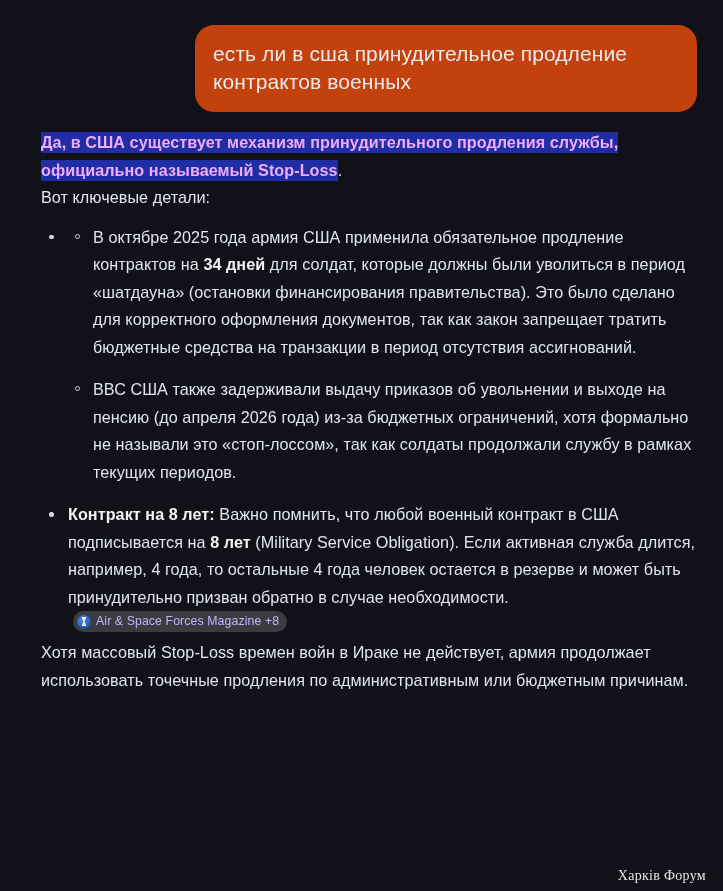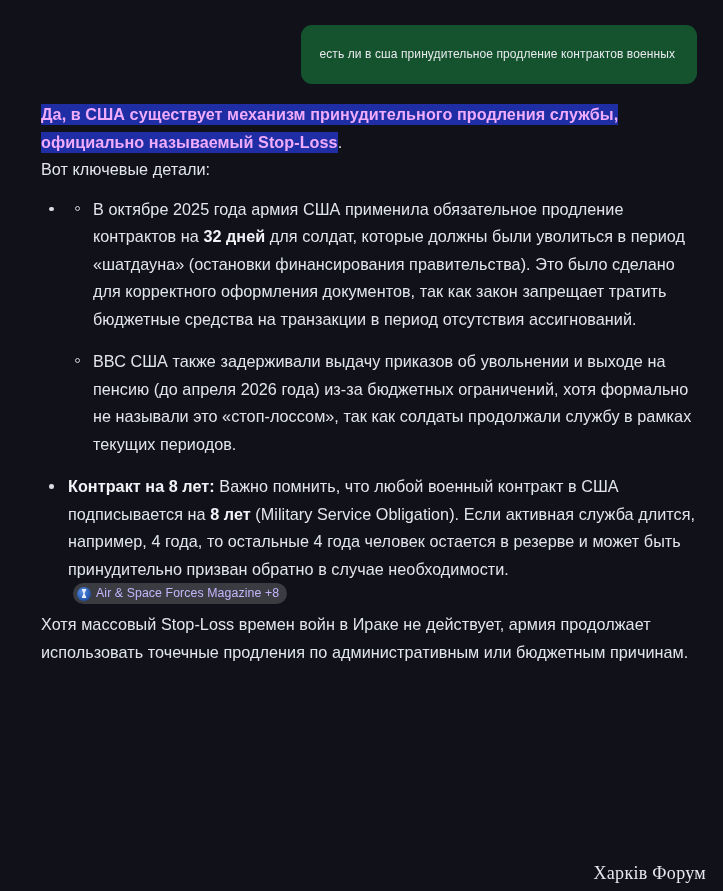--- a/index.html
+++ b/index.html
@@ -17,26 +17,26 @@
     -webkit-font-smoothing: antialiased;
   }
 
   
   .user-row {
     display: flex;
     justify-content: flex-end;
     padding: 25px 26px 0 0;
   }
   .user-bubble {
-    background: #14532d;
-    border-radius: 11px;
+    background: #c2410c;
+    border-radius: 19px;
     padding: 15px 22px 16px 18px;
     max-width: 502px;
     box-sizing: border-box;
-    font-size: 12px;
+    font-size: 21px;
     line-height: 28px;
     color: #e9eaef;
     letter-spacing: 0.1px;
   }
 
   
   .answer {
     padding: 0 26px 0 41px;
     margin-top: 17px;
     font-size: 16.2px;
@@ -151,21 +151,21 @@
     background: #e8eefc;
     clip-path: polygon(0 0, 100% 0, 60% 50%, 100% 100%, 0 100%, 40% 50%);
   }
 
   
   .watermark {
     position: absolute;
     right: 17px;
     bottom: 7px;
     font-family: "Liberation Serif", "DejaVu Serif", serif;
-    font-size: 18px;
+    font-size: 14px;
     color: #e6e7ec;
     letter-spacing: 0.3px;
   }
 </style>
 </head>
 <body>
 
 <div class="user-row">
   <div class="user-bubble">есть ли в сша принудительное продление контрактов военных</div>
 </div>
@@ -178,21 +178,21 @@
   </p>
 
   <p class="intro">Вот ключевые детали:</p>
 
   <ul class="lvl1">
 
 
     <li>
       <ul class="lvl2">
         <li>
-          <span>В октябре 2025 года армия США применила обязательное продление контрактов на </span><b>32 дней</b><span> для солдат, которые должны были уволиться в период «шатдауна» (остановки финансирования правительства). Это было сделано для корректного оформления документов, так как закон запрещает тратить бюджетные средства на транзакции в период отсутствия ассигнований.</span>
+          <span>В октябре 2025 года армия США применила обязательное продление контрактов на </span><b>34 дней</b><span> для солдат, которые должны были уволиться в период «шатдауна» (остановки финансирования правительства). Это было сделано для корректного оформления документов, так как закон запрещает тратить бюджетные средства на транзакции в период отсутствия ассигнований.</span>
         </li>
         <li>
           <span>ВВС США также задерживали выдачу приказов об увольнении и выходе на пенсию (до апреля 2026 года) из-за бюджетных ограничений, хотя формально не называли это «стоп-лоссом», так как солдаты продолжали службу в рамках текущих периодов.</span>
         </li>
       </ul>
     </li>
 
 
     <li>
       <b>Контракт на 8 лет:</b><span> Важно помнить, что любой военный контракт в США подписывается на </span><b>8 лет</b><span> (Military Service Obligation). Если активная служба длится, например, 4 года, то остальные 4 года человек остается в резерве и может быть принудительно призван обратно в случае необходимости.</span><span class="chip">

